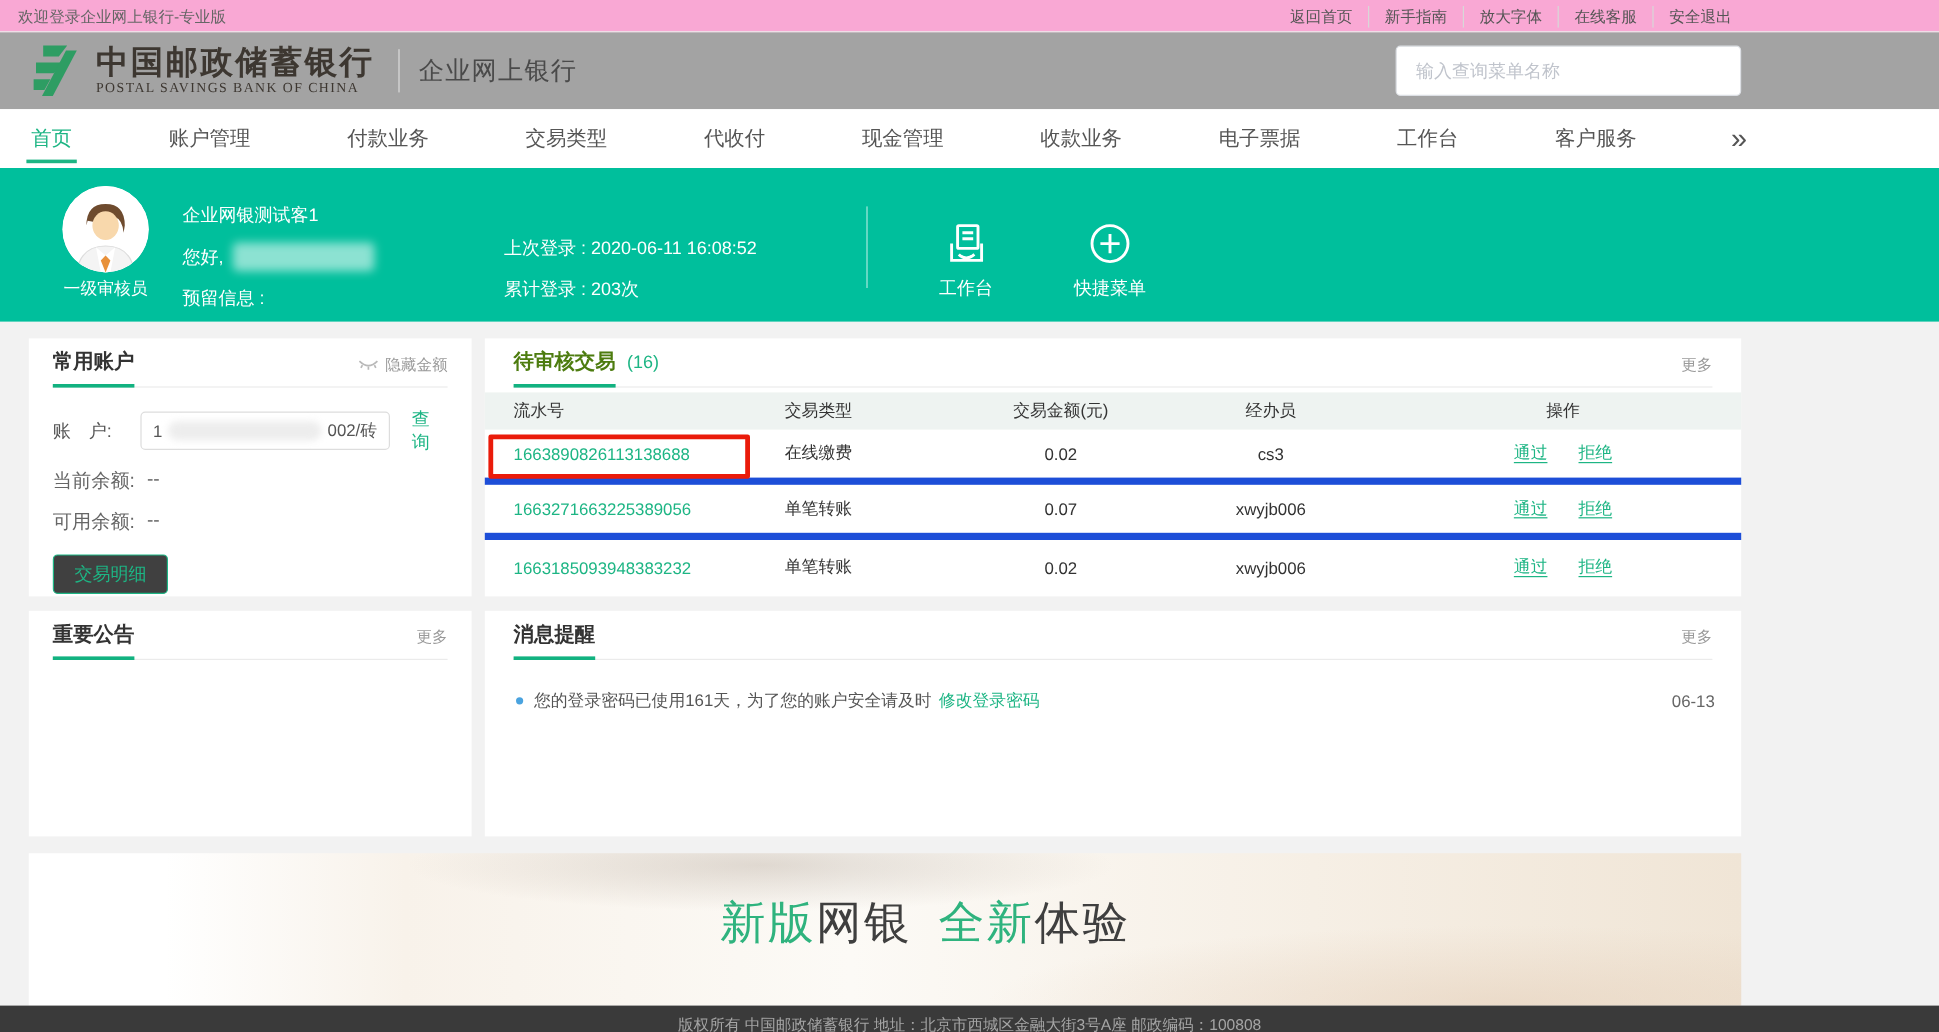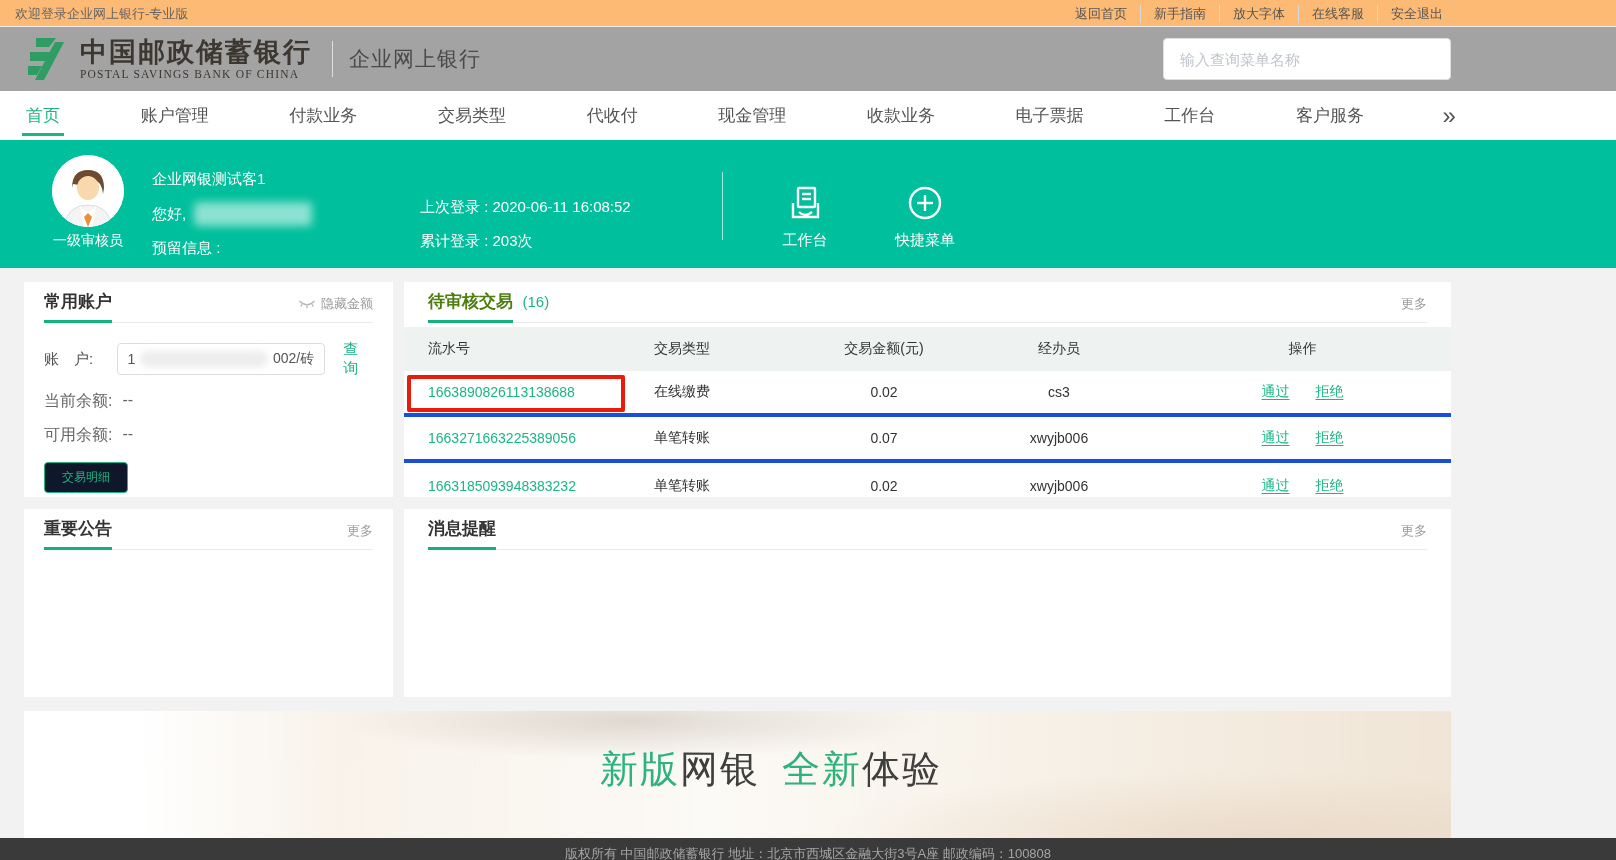--- a/index.html
+++ b/index.html
@@ -4,21 +4,21 @@
 <style>
   * { margin:0; padding:0; box-sizing:border-box; }
   html,body { width:1616px; height:860px; }
   body {
     position:relative; overflow:hidden;
     background:#f2f2f2; color:#333;
     font-family:"Liberation Sans","DejaVu Sans",sans-serif;
   }
 
   
-  .topbar { position:absolute; top:0; left:0; width:100%; height:27px; background:#fdba74; border-bottom:1px solid #ececec; }
+  .topbar { position:absolute; top:0; left:0; width:100%; height:27px; background:#f9a8d4; border-bottom:1px solid #ececec; }
   .topbar-welcome { position:absolute; left:15px; top:5px; font-size:13px; color:#666; }
   .topbar-links { position:absolute; right:160px; top:5px; display:flex; align-items:flex-start; }
   .topbar-link { font-size:13px; color:#555; padding:0 13px; cursor:pointer; }
   .topbar-link + .topbar-link { border-left:1px solid #d8d8d8; }
 
   
   .header { position:absolute; top:27px; left:0; width:100%; height:64px; background:#a3a3a3; }
   .logo-wrap { position:absolute; left:22px; top:7px; display:flex; align-items:center; }
   .logo-icon { width:50px; height:50px; }
   .bank-names { margin-left:8px; }
@@ -69,25 +69,25 @@
   .hide-amount { font-size:13px; color:#9a9a9a; cursor:pointer; display:flex; align-items:center; gap:5px; }
 
   
   .accounts-body { padding:0 20px; }
   .account-row { display:flex; align-items:center; margin-top:17px; }
   .account-label { width:73px; font-size:15px; color:#555; }
   .account-box { width:210px; height:32px; border:1px solid #ddd; border-radius:4px; display:flex; align-items:center; padding:0 10px; font-size:14px; color:#555; cursor:pointer; background:#fff; }
   .acct-blur { flex:1; height:16px; margin:0 5px; border-radius:8px; background:#ededed; filter:blur(3px); }
   .query-link { margin-left:18px; font-size:15px; color:#1db584; cursor:pointer; }
   .balance-row { margin-top:13px; font-size:16px; color:#666; display:flex; gap:10px; }
-  .detail-btn { margin:16px 0 0 0; display:inline-block; border:1px solid #1db584; color:#1db584; background:#0f172a; font-size:12px; padding:6px 17px; border-radius:4px; cursor:pointer; font-family:inherit; }
-
-  
-  .table-header { display:flex; align-items:center; height:44px; margin-top:4px; background:#eef3f1; font-size:14px; color:#333; }
-  .table-row { display:flex; align-items:center; height:46px; border-bottom:4px solid #1d4ed8; font-size:14px; color:#333; position:relative; }
+  .detail-btn { margin:16px 0 0 0; display:inline-block; border:1px solid #1db584; color:#1db584; background:#404040; font-size:15px; padding:6px 17px; border-radius:4px; cursor:pointer; font-family:inherit; }
+
+  
+  .table-header { display:flex; align-items:center; height:31px; margin-top:4px; background:#eef3f1; font-size:14px; color:#333; }
+  .table-row { display:flex; align-items:center; height:46px; border-bottom:6px solid #1d4ed8; font-size:14px; color:#333; position:relative; }
   .table-row:last-child { border-bottom:none; }
   .col1 { flex:0 0 250px; padding-left:24px; }
   .col2 { flex:0 0 150px; }
   .col3 { flex:0 0 160px; text-align:center; }
   .col4 { flex:0 0 190px; text-align:center; }
   .col5 { flex:1; text-align:center; }
   .serial-link { color:#1db584; cursor:pointer; }
   .op-link { color:#1db584; text-decoration:underline; text-underline-offset:3px; cursor:pointer; }
   .op-link + .op-link { margin-left:22px; }
   .red-highlight { position:absolute; left:3px; top:4px; width:218px; height:37px; border:4px solid #ea1b0a; border-radius:2px; pointer-events:none; }
@@ -310,20 +310,26 @@
     <span class="panel-title title-underline">重要公告</span>
     <span class="more-link">更多</span>
   </div>
 </div>
 
 <div class="panel" id="message-panel">
   <div class="panel-head" style="margin:0 24px;">
     <span class="panel-title title-underline">消息提醒</span>
     <span class="more-link">更多</span>
   </div>
+  <div class="msg-row">
+    <span class="msg-bullet"></span>
+    <span>您的登录密码已使用161天，为了您的账户安全请及时</span>
+    <span class="msg-link">修改登录密码</span>
+    <span class="msg-date">06-13</span>
+  </div>
 </div>
 
 <div class="promo-banner">
   <div class="promo-text">
     <span class="promo-green">新版</span><span class="promo-dark">网银</span><span class="promo-gap"></span><span class="promo-green">全新</span><span class="promo-dark">体验</span>
   </div>
 </div>
 
 <div class="footer">
   <span class="footer-text">版权所有 中国邮政储蓄银行 地址：北京市西城区金融大街3号A座 邮政编码：100808</span>

